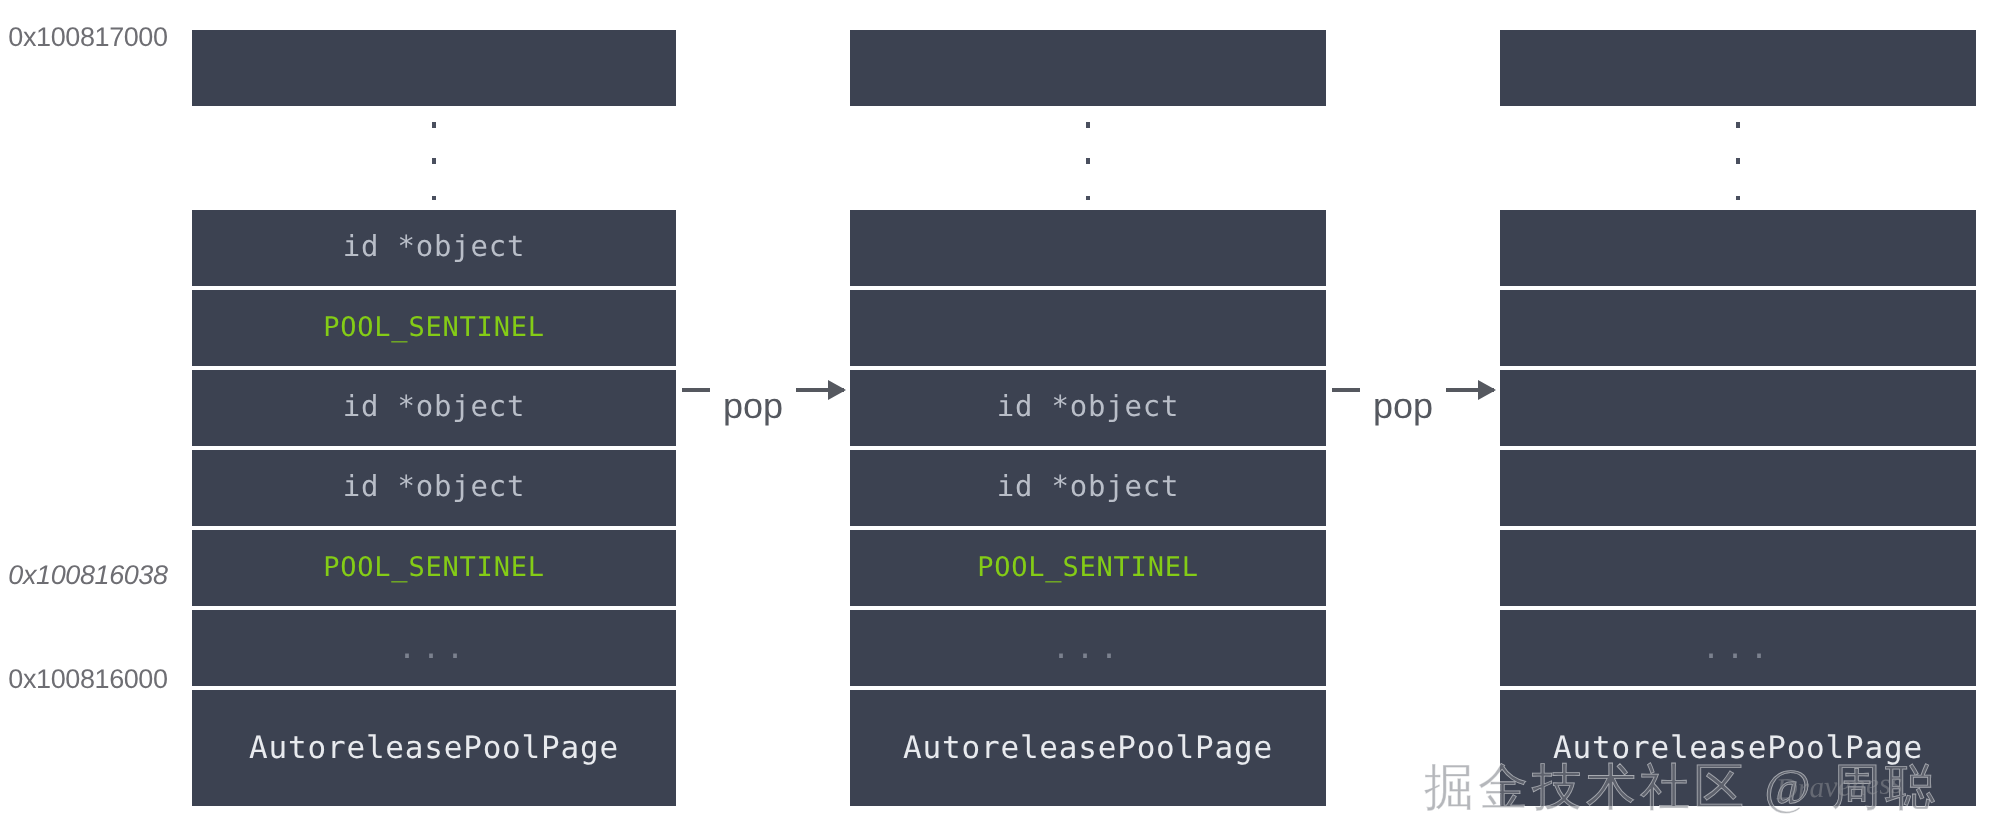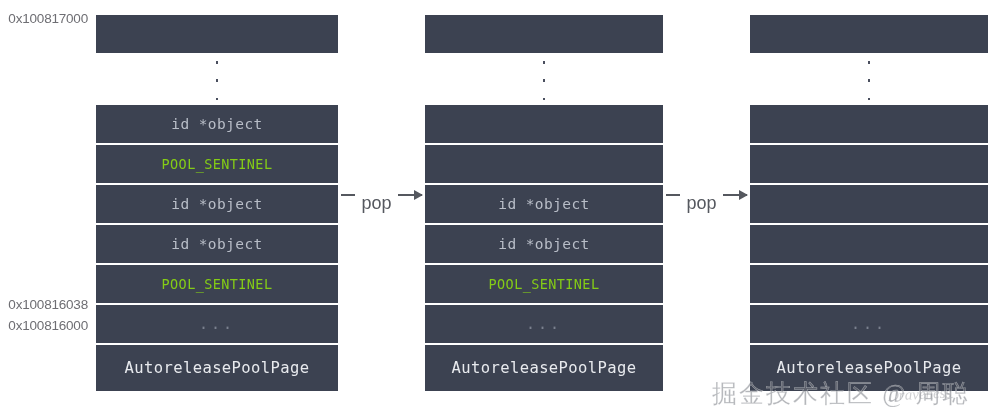--- a/index.html
+++ b/index.html
@@ -21,21 +21,21 @@
     height: 418px;
   }
 
   
   .addr-label {
     position: absolute;
     font-family: "Liberation Sans", sans-serif;
     font-size: 13.5px;
     color: #6e6e73;
     white-space: nowrap;
-    text-align: right;
+    text-align: center;
     letter-spacing: -0.2px;
   }
 
   
   .column {
     position: absolute;
     top: 0;
     height: 418px;
   }
 
@@ -90,21 +90,21 @@
     font-size: 14.5px;
     letter-spacing: 0.4px;
     color: #c8ccd4;
     white-space: nowrap;
   }
   .slot:last-child { border-bottom: none; }
 
   .slot.t-object   { color: #b9bec8; }
   .slot.t-sentinel { color: #84cc16; font-size: 13.5px; }
   .slot.t-dots     { color: #7b818e; font-size: 15px; letter-spacing: 3px; }
-  .slot.t-page     { color: #e8eaee; font-size: 15.5px; height: 46px; }
+  .slot.t-page     { color: #e8eaee; font-size: 15.5px; height: 58px; }
   .slot.t-empty    { color: transparent; }
 
   
   .pop-arrow {
     position: absolute;
     height: 22px;
     display: flex;
     align-items: flex-start;
     justify-content: center;
   }
@@ -162,22 +162,22 @@
     white-space: nowrap;
     transform: rotate(-3deg);
   }
 </style>
 </head>
 <body>
 
 <div id="diagram">
 
   <div class="addr-label" style="left:0px; top:11px; width:88px;">0x100817000</div>
-  <div class="addr-label" style="left:0px; top:297px; width:88px;">0x100816038</div>
-  <div class="addr-label" style="left:0px; top:318px; width:88px;">0x100816000</div>
+  <div class="addr-label" style="left:0px; top:280px; width:88px;font-style:italic;">0x100816038</div>
+  <div class="addr-label" style="left:0px; top:332px; width:88px;">0x100816000</div>
 
   <div class="column" style="left:96px; width:242px;">
     <div class="top-block"></div>
     <div class="vdots">
       <i></i>
       <i></i>
       <i></i>
     </div>
     <div class="stack">
       <div class="slot t-object">id *object</div>

